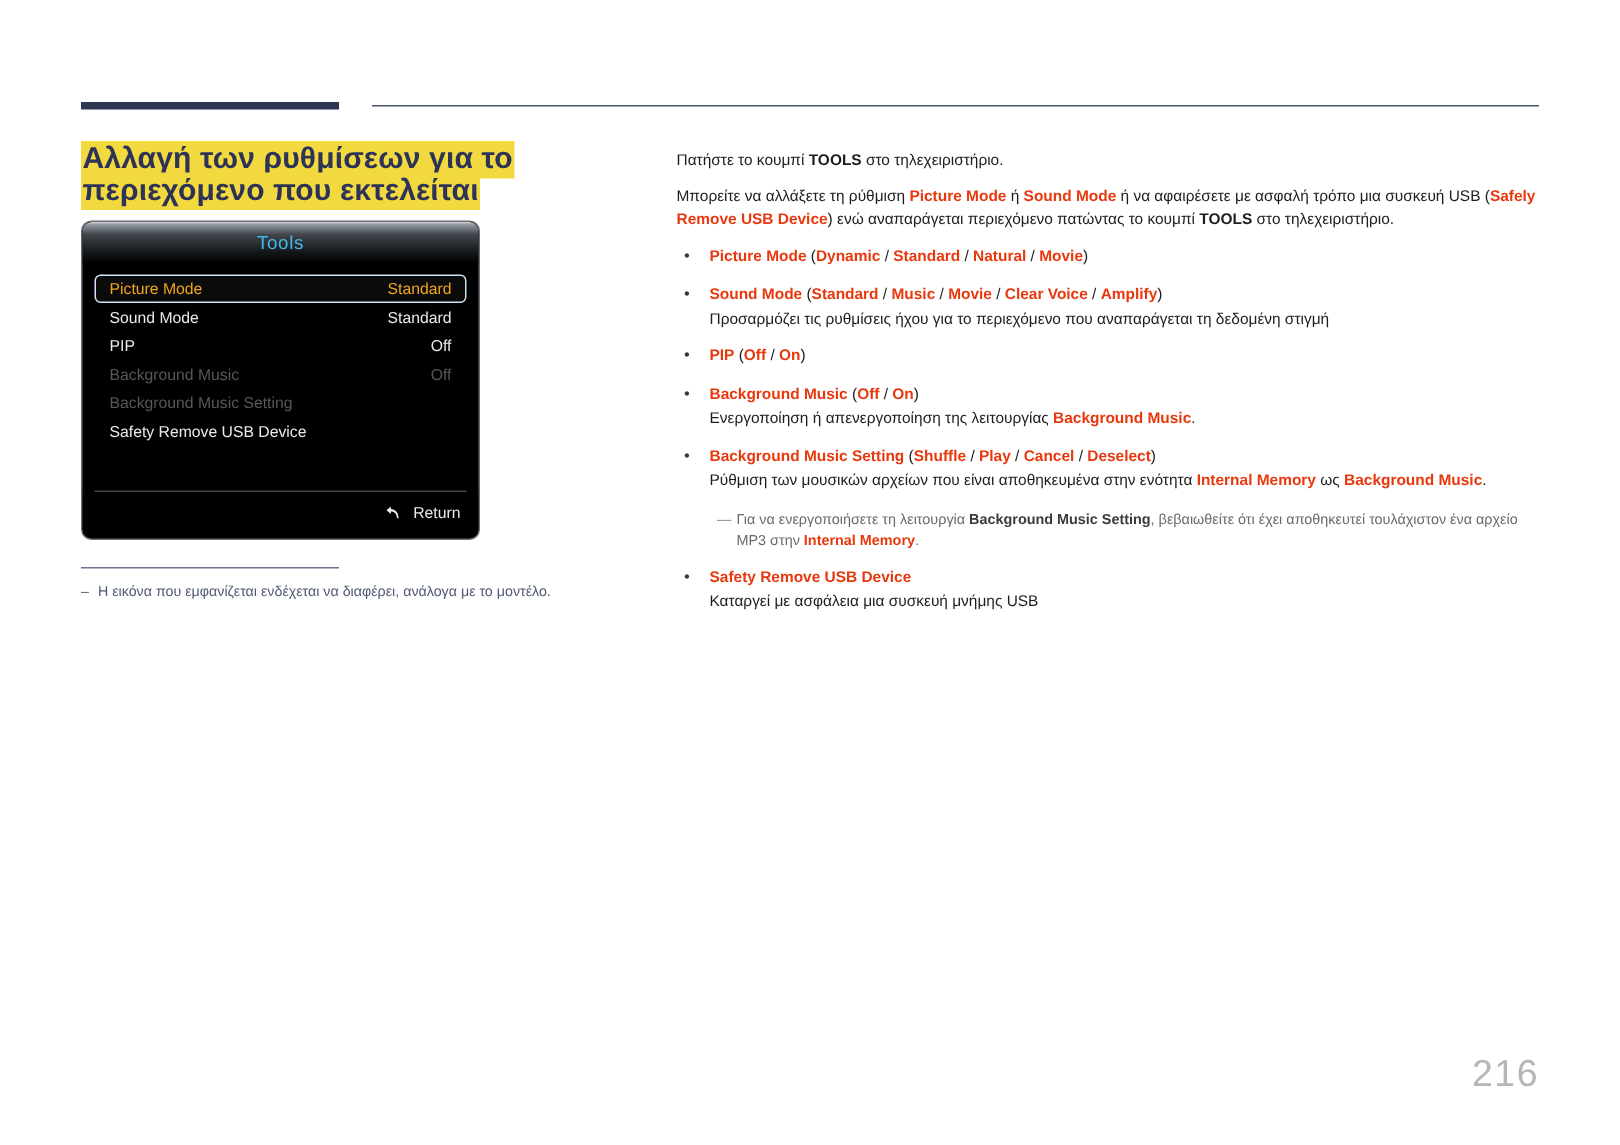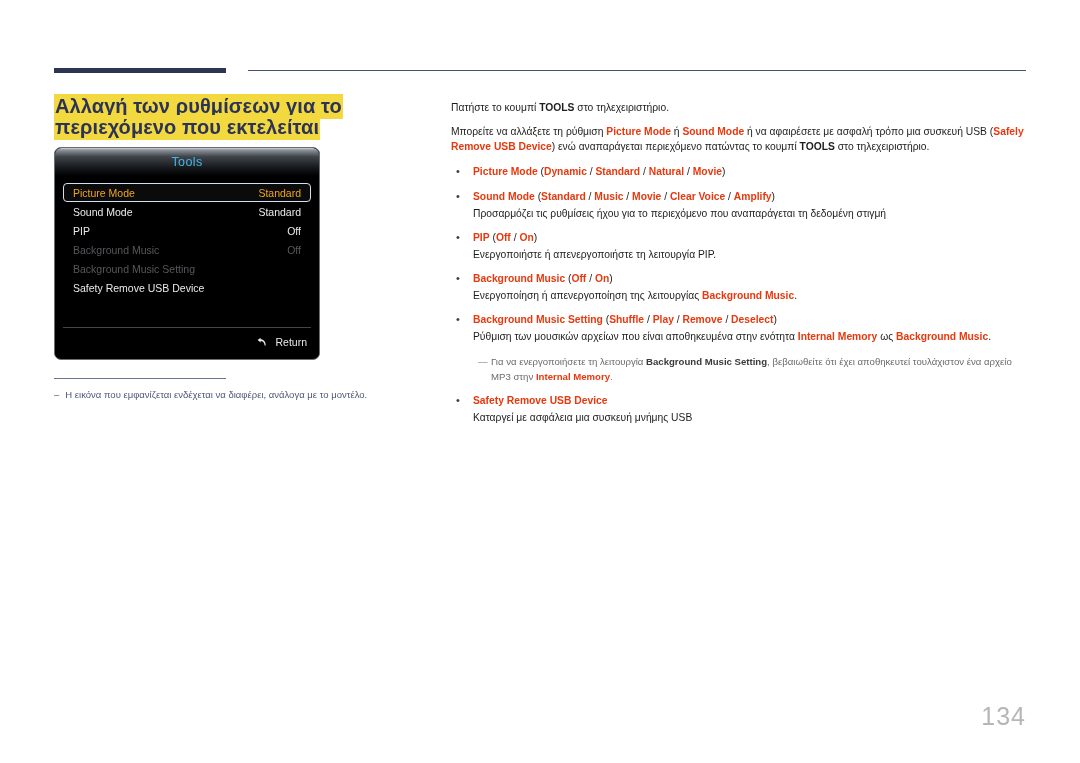--- a/index.html
+++ b/index.html
@@ -306,48 +306,47 @@
     <div class="bullet-body">
       <p class="bullet-title"><span class="red">Sound Mode</span><span class="plain"> (</span><span class="red">Standard</span><span class="plain"> / </span><span class="red">Music</span><span class="plain"> / </span><span class="red">Movie</span><span class="plain"> / </span><span class="red">Clear Voice</span><span class="plain"> / </span><span class="red">Amplify</span><span class="plain">)</span></p>
       <p class="bullet-desc">Προσαρμόζει τις ρυθμίσεις ήχου για το περιεχόμενο που αναπαράγεται τη δεδομένη στιγμή</p>
     </div>
   </div>
 
   <div class="bullet-item">
     <span class="bullet-dot">•</span>
     <div class="bullet-body">
       <p class="bullet-title"><span class="red">PIP</span><span class="plain"> (</span><span class="red">Off</span><span class="plain"> / </span><span class="red">On</span><span class="plain">)</span></p>
-      <p class="bullet-desc">Ενεργοποιήστε ή απενεργοποιήστε τη λειτουργία PIP.</p>
     </div>
   </div>
 
   <div class="bullet-item">
     <span class="bullet-dot">•</span>
     <div class="bullet-body">
       <p class="bullet-title"><span class="red">Background Music</span><span class="plain"> (</span><span class="red">Off</span><span class="plain"> / </span><span class="red">On</span><span class="plain">)</span></p>
       <p class="bullet-desc"><span>Ενεργοποίηση ή απενεργοποίηση της λειτουργίας </span><span class="red">Background Music</span><span>.</span></p>
     </div>
   </div>
 
   <div class="bullet-item">
     <span class="bullet-dot">•</span>
     <div class="bullet-body">
-      <p class="bullet-title"><span class="red">Background Music Setting</span><span class="plain"> (</span><span class="red">Shuffle</span><span class="plain"> / </span><span class="red">Play</span><span class="plain"> / </span><span class="red">Remove</span><span class="plain"> / </span><span class="red">Deselect</span><span class="plain">)</span></p>
+      <p class="bullet-title"><span class="red">Background Music Setting</span><span class="plain"> (</span><span class="red">Shuffle</span><span class="plain"> / </span><span class="red">Play</span><span class="plain"> / </span><span class="red">Cancel</span><span class="plain"> / </span><span class="red">Deselect</span><span class="plain">)</span></p>
       <p class="bullet-desc"><span>Ρύθμιση των μουσικών αρχείων που είναι αποθηκευμένα στην ενότητα </span><span class="red">Internal Memory</span><span> ως </span><span class="red">Background Music</span><span>.</span></p>
     </div>
   </div>
 
   <div class="note-item">
     <span class="note-dash">—</span>
     <div class="note-body"><span>Για να ενεργοποιήσετε τη λειτουργία </span><b>Background Music Setting</b><span>, βεβαιωθείτε ότι έχει αποθηκευτεί τουλάχιστον ένα αρχείο MP3 στην </span><span class="red">Internal Memory</span><span>.</span></div>
   </div>
 
   <div class="bullet-item">
     <span class="bullet-dot">•</span>
     <div class="bullet-body">
       <p class="bullet-title"><span class="red">Safety Remove USB Device</span></p>
       <p class="bullet-desc">Καταργεί με ασφάλεια μια συσκευή μνήμης USB</p>
     </div>
   </div>
 
 </div>
 
-<div class="page-number">134</div>
+<div class="page-number">216</div>
 
 </body></html>

